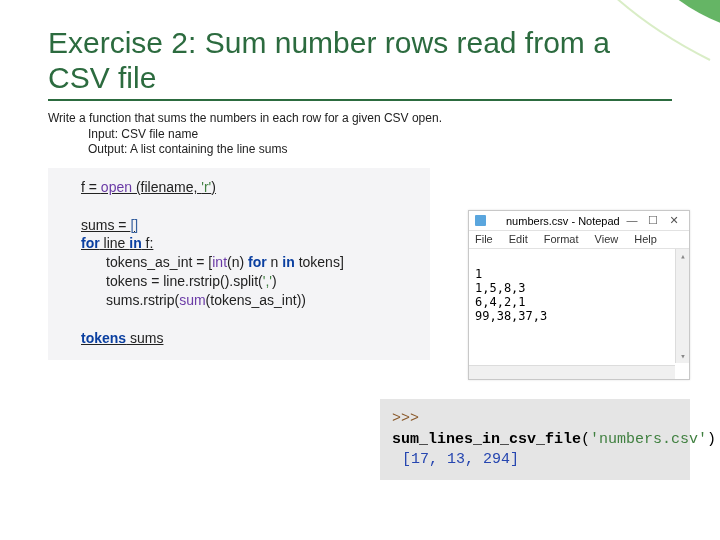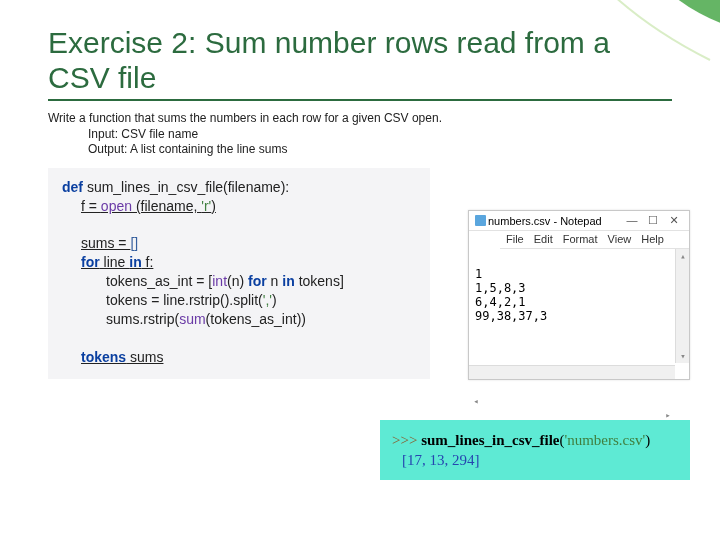--- a/index.html
+++ b/index.html
@@ -59,29 +59,28 @@
     background: #fff;
     font-family: "Segoe UI", sans-serif;
     font-size: 11px;
     box-shadow: 0 0 2px rgba(0,0,0,.12);
   }
   .np-title {
     display: flex; align-items: center; justify-content: space-between;
     padding: 3px 6px;
     border-bottom: 1px solid #e2e2e2;
   }
-  .np-title-left { display: flex; align-items: center; gap: 2px; }
+  .np-title-left { display: flex; align-items: center; gap: 20px; }
   .np-ico { width: 11px; height: 11px; background: #5aa6de; border-radius: 1px; }
   .np-ctrls span { display: inline-block; width: 18px; text-align: center; color: #555; }
   .np-menu {
-    display: flex; gap: 10px;
+    display: flex; gap: 16px;
     padding: 2px 6px 3px 6px;
     color: #333;
     border-bottom: 1px solid #e2e2e2;
-    margin-left: 31px;
   }
   .np-body {
     font-family: Consolas, monospace;
     font-size: 12px;
     padding: 4px 6px 14px 6px;
     min-height: 58px;
     white-space: pre;
     position: relative;
   }
   .np-vscroll {
@@ -94,23 +93,23 @@
   }
   .np-arrow {
     position: absolute; width: 14px; height: 14px;
     display: flex; align-items: center; justify-content: center;
     color: #888; font-size: 9px;
   }
   .replbox {
     position: absolute;
     right: 30px; bottom: 60px;
     width: 310px;
-    background: #5eead4;
+    background: #e5e5e5;
     padding: 10px 12px;
-    font-family: Liberation Serif, serif;
+    font-family: Liberation Mono, monospace;
     font-size: 15px;
     line-height: 1.35;
   }
   .r-pr { color: #8a5a2b; }
   .r-fn { font-weight: bold; }
   .r-str { color: #408040; }
   .r-out { color: #2646b0; margin-left: 10px; }
 </style>
 </head>
 <body>
@@ -125,23 +124,20 @@
 <h1 class="title">Exercise 2: Sum number rows read from a CSV file</h1>
 <div class="title-rule"></div>
 
 <div class="prompt">
   <div>Write a function that sums the numbers in each row for a given CSV open.</div>
   <div class="indent">Input: CSV file name</div>
   <div class="indent">Output:  A list containing the line sums</div>
 </div>
 
 <div class="codebox">
-  <div>
-    <span class="c-kw">def</span><span> sum_lines_in_csv_file(filename):</span>
-  </div>
   <div class="cind1">
     <span>f = </span><span class="c-builtin">open</span><span> (filename, </span><span class="c-str">'r'</span><span>)</span>
   </div>
   <div>&nbsp;</div>
   <div class="cind1">
     <span>sums = </span><span class="c-lit">[]</span>
   </div>
   <div class="cind1">
     <span class="c-kw">for</span><span> line </span><span class="c-kw">in</span><span> f:</span>
   </div>

